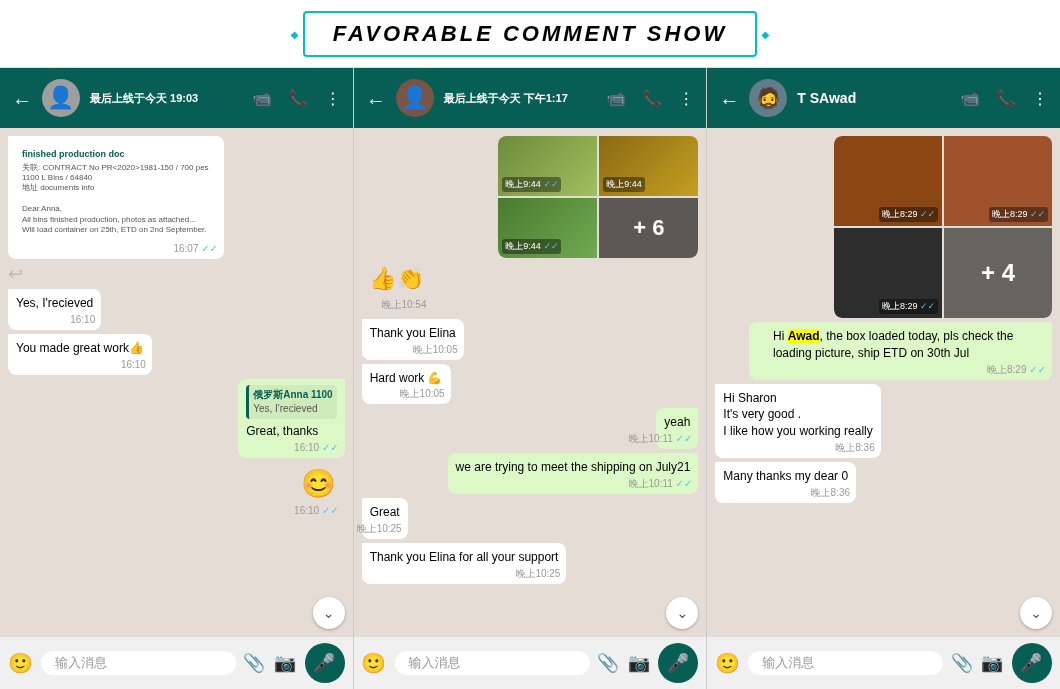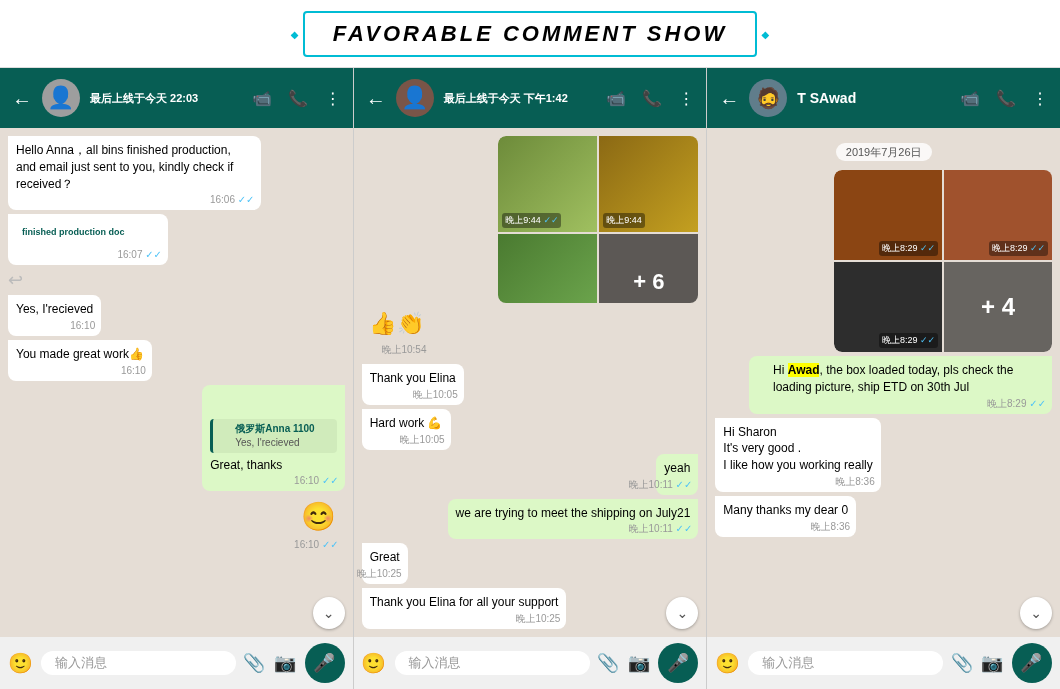--- a/index.html
+++ b/index.html
@@ -180,21 +180,21 @@
       display: grid;
       grid-template-columns: 1fr 1fr;
       gap: 2px;
       border-radius: 8px;
       overflow: hidden;
       max-width: 200px;
     }
     .img-cell {
       position: relative;
       width: 99px;
-      height: 96px;
+      height: 60px;
       background: #8bc34a;
       display: flex;
       align-items: flex-end;
       justify-content: flex-start;
       padding: 4px;
     }
     .img-cell.dark-bg {
       background: #333;
     }
     .img-cell.plus-overlay {
@@ -271,24 +271,23 @@
     .emoji-msg {
       font-size: 28px;
       background: transparent;
       padding: 2px 8px 18px;
     }
 
     
     .quoted {
       border-left: 3px solid #075e54;
       background: rgba(0,0,0,0.05);
-      padding: 3px 22px;
+      padding: 3px 4px;
       border-radius: 4px;
       margin-bottom: 4px;
-      margin-top: 28px;
     }
     .quoted-name {
       color: #075e54;
       font-size: 10px;
       font-weight: bold;
     }
     .quoted-text {
       font-size: 10px;
       color: #555;
     }
@@ -383,39 +382,42 @@
 
 <div class="chats-container">
 
   <div class="chat-panel">
     <div class="chat-header">
       <span class="header-back">←</span>
       <div class="header-avatar avatar-1">
         <span style="font-size:22px;">👤</span>
       </div>
       <div class="header-info">
-        <div class="header-name" style="font-size:11px;">最后上线于今天 22:03</div>
+        <div class="header-name" style="font-size:11px;">最后上线于今天 19:03</div>
       </div>
       <div class="header-icons">
         <span>📹</span>
         <span>📞</span>
         <span>⋮</span>
       </div>
     </div>
 
     <div class="chat-body">
 
-      <div class="msg msg-received">
-        Hello Anna，all bins finished production, and email just sent to you, kindly check if received？
-        <span class="msg-time">16:06 <span class="msg-check">✓✓</span></span>
-      </div>
 
       <div class="msg msg-received" style="min-width:160px;">
         <div class="doc-bubble">
           <div class="doc-title">finished production doc</div>
+          <div class="doc-body">
+            关联: CONTRACT No PR&lt;2020&gt;1981-150 / 700 pes 1100 L Bins / 64840<br>
+            地址 documents info<br><br>
+            Dear Anna,<br>
+            All bins finished production, photos as attached...<br>
+            Will load container on 25th, ETD on 2nd September.
+          </div>
         </div>
         <span class="msg-time">16:07 <span class="msg-check">✓✓</span></span>
       </div>
 
       <div style="display:flex; align-items:center; gap:6px;">
         <span style="font-size:18px; color:#bbb; cursor:pointer;">↩</span>
       </div>
 
 
       <div class="msg msg-received">
@@ -457,21 +459,21 @@
     </div>
   </div>
 
   <div class="chat-panel">
     <div class="chat-header">
       <span class="header-back">←</span>
       <div class="header-avatar avatar-2">
         <span style="font-size:22px;">👤</span>
       </div>
       <div class="header-info">
-        <div class="header-name" style="font-size:11px;">最后上线于今天 下午1:42</div>
+        <div class="header-name" style="font-size:11px;">最后上线于今天 下午1:17</div>
       </div>
       <div class="header-icons">
         <span>📹</span>
         <span>📞</span>
         <span>⋮</span>
       </div>
     </div>
 
     <div class="chat-body">
 
@@ -551,23 +553,20 @@
         <div class="header-name">T SAwad</div>
       </div>
       <div class="header-icons">
         <span>📹</span>
         <span>📞</span>
         <span>⋮</span>
       </div>
     </div>
 
     <div class="chat-body">
-      <div class="date-divider">
-        <span>2019年7月26日</span>
-      </div>
 
       <div style="align-self:flex-end; border-radius:8px; overflow:hidden; border-top-right-radius:0;">
         <div class="photos-2x2">
           <div class="photo-cell rust">
             <span class="photo-timestamp">晚上8:29 <span class="photo-check">✓✓</span></span>
           </div>
           <div class="photo-cell rust2">
             <span class="photo-timestamp">晚上8:29 <span class="photo-check">✓✓</span></span>
           </div>
           <div class="photo-cell dark">

